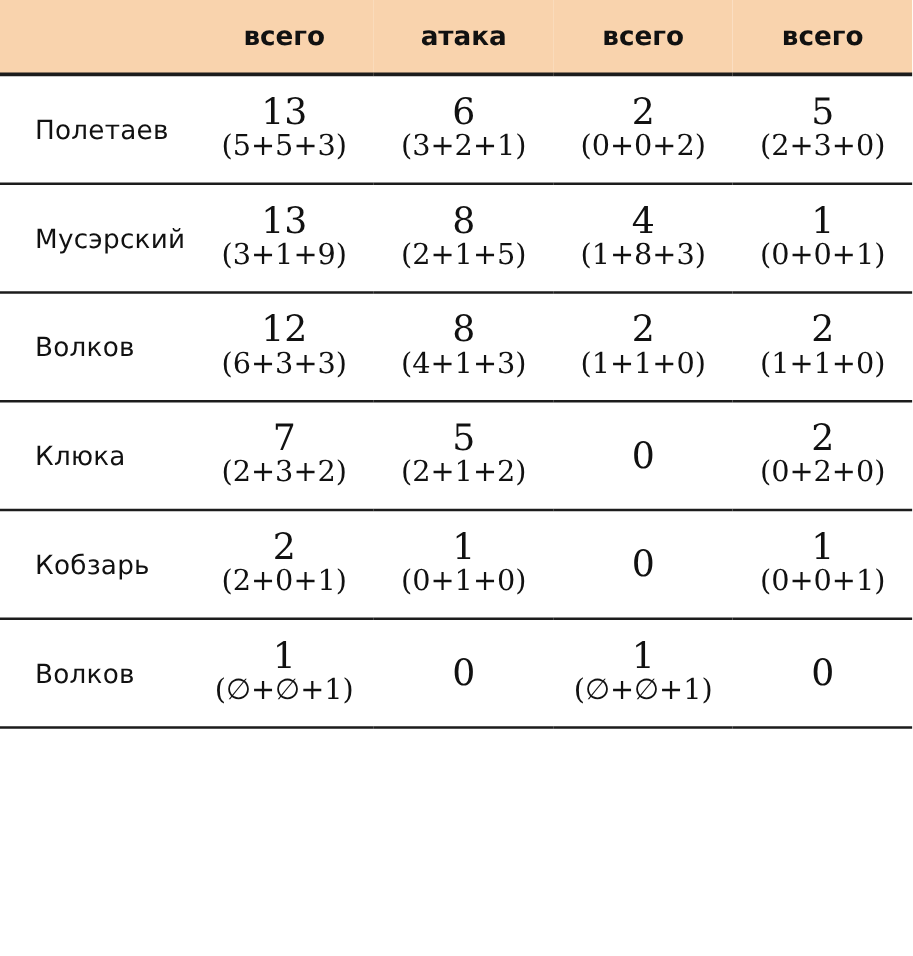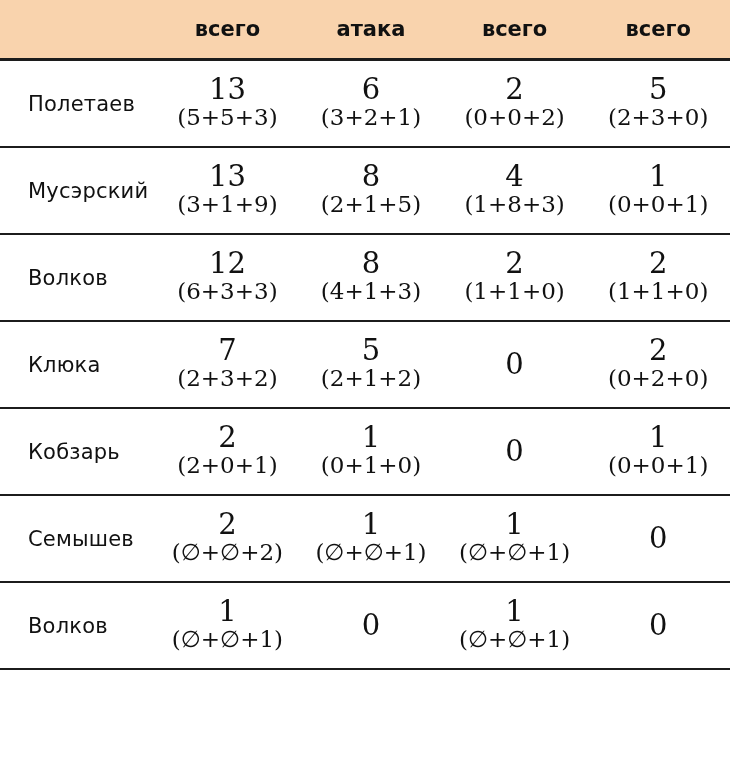--- a/index.html
+++ b/index.html
@@ -186,39 +186,20 @@
         <td class="stat-cell">
           <div class="stat-value">0</div>
 
         </td>
         <td class="stat-cell">
           <div class="stat-value">1</div>
           <div class="stat-detail">(0+0+1)</div>
         </td>
       </tr>
 
-      <tr>
-        <td class="player-name">Семышев</td>
-        <td class="stat-cell">
-          <div class="stat-value">2</div>
-          <div class="stat-detail">(∅+∅+2)</div>
-        </td>
-        <td class="stat-cell">
-          <div class="stat-value">1</div>
-          <div class="stat-detail">(∅+∅+1)</div>
-        </td>
-        <td class="stat-cell">
-          <div class="stat-value">1</div>
-          <div class="stat-detail">(∅+∅+1)</div>
-        </td>
-        <td class="stat-cell">
-          <div class="stat-value">0</div>
-
-        </td>
-      </tr>
 
       <tr>
         <td class="player-name">Волков</td>
         <td class="stat-cell">
           <div class="stat-value">1</div>
           <div class="stat-detail">(∅+∅+1)</div>
         </td>
         <td class="stat-cell">
           <div class="stat-value">0</div>
 

